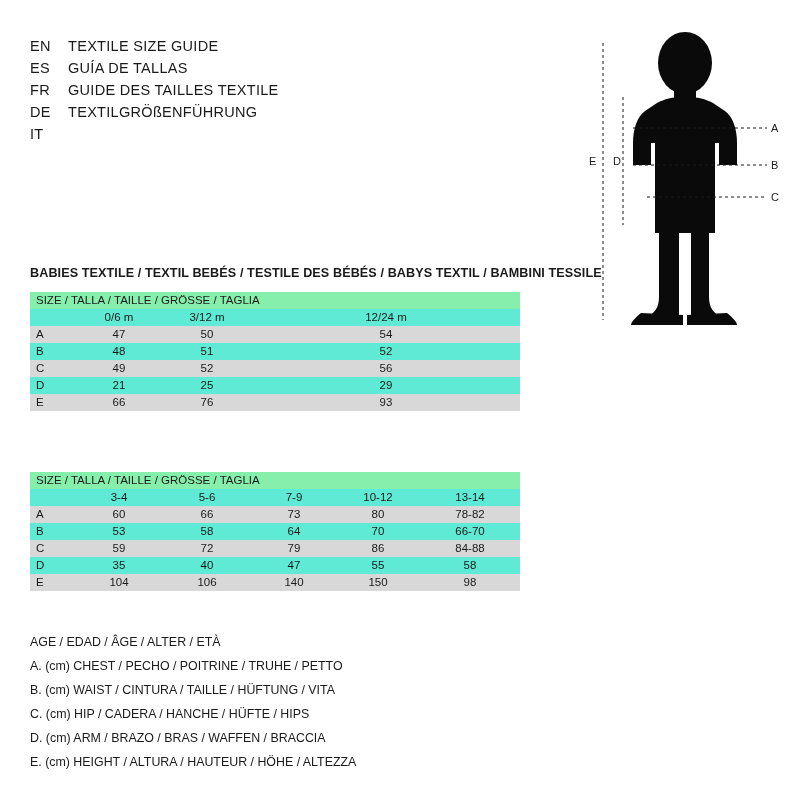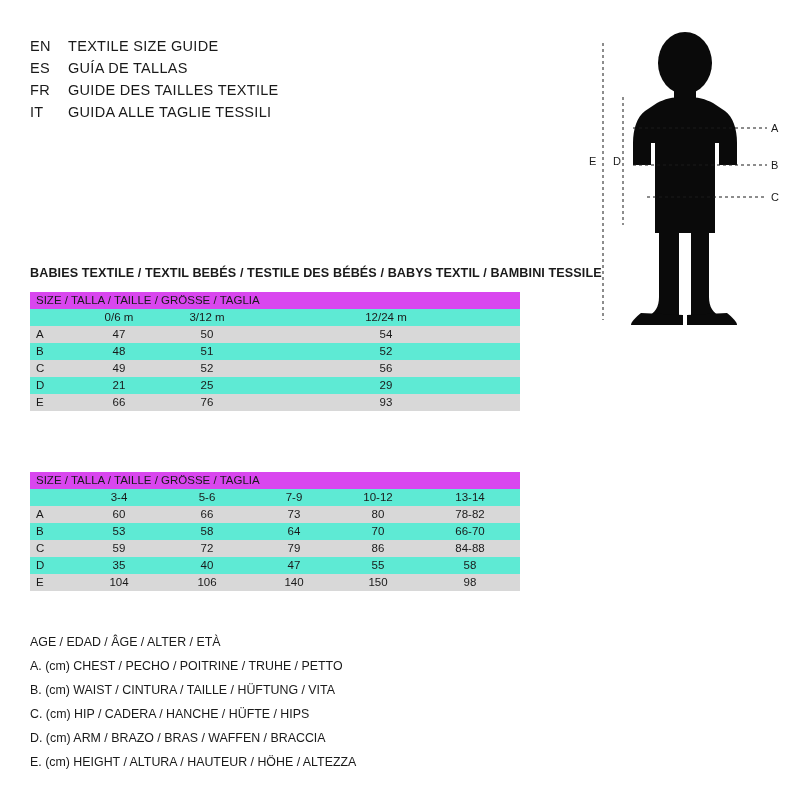--- a/index.html
+++ b/index.html
@@ -82,21 +82,21 @@
     line-height: 17px;
   }
   table.sizes .rowlabel {
     text-align: left;
     padding-left: 6px;
   }
   .band {
     background: #d8d8d8;
   }
   .band-head {
-    background: #d946ef;
+    background: #86efac;
     text-align: left !important;
     padding-left: 6px !important;
     font-size: 11.5px;
   }
   .plain {
     background: #5eead4;
   }
 
   #babies-table { left: 30px; top: 292px; }
   #children-table { left: 30px; top: 472px; }
@@ -136,22 +136,25 @@
     </div>
     <div class="title-row">
       <span class="title-lang">ES</span>
       <span class="title-text">GUÍA DE TALLAS</span>
     </div>
     <div class="title-row">
       <span class="title-lang">FR</span>
       <span class="title-text">GUIDE DES TAILLES TEXTILE</span>
     </div>
     <div class="title-row">
+      <span class="title-lang">DE</span>
+      <span class="title-text">TEXTILGRÖßENFÜHRUNG</span>
+    </div>
+    <div class="title-row">
       <span class="title-lang">IT</span>
-      <span class="title-text">GUIDA ALLE TAGLIE TESSILI</span>
     </div>
   </div>
 
   <div class="figure">
     <svg width="215" height="300" viewBox="0 0 215 300">
 
       <g fill="#0a0a0a">
 
         <ellipse cx="110" cy="38" rx="27" ry="31"></ellipse>
 

